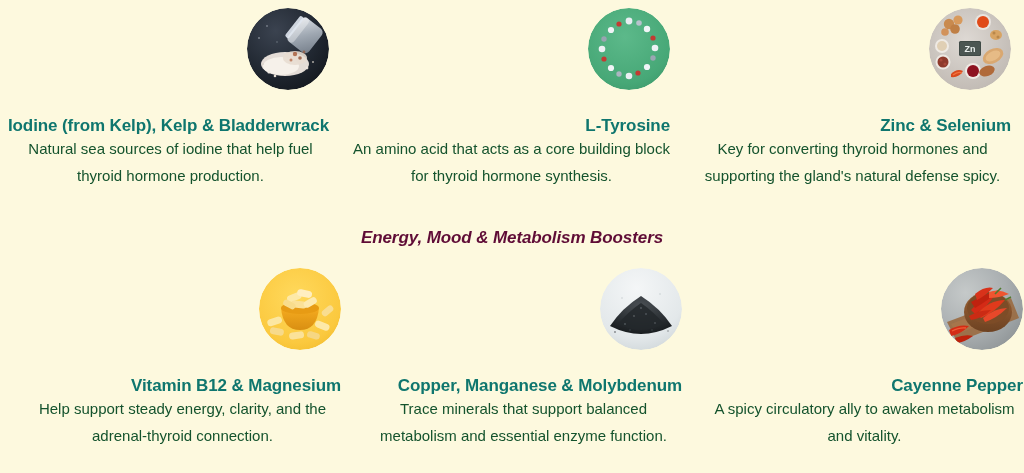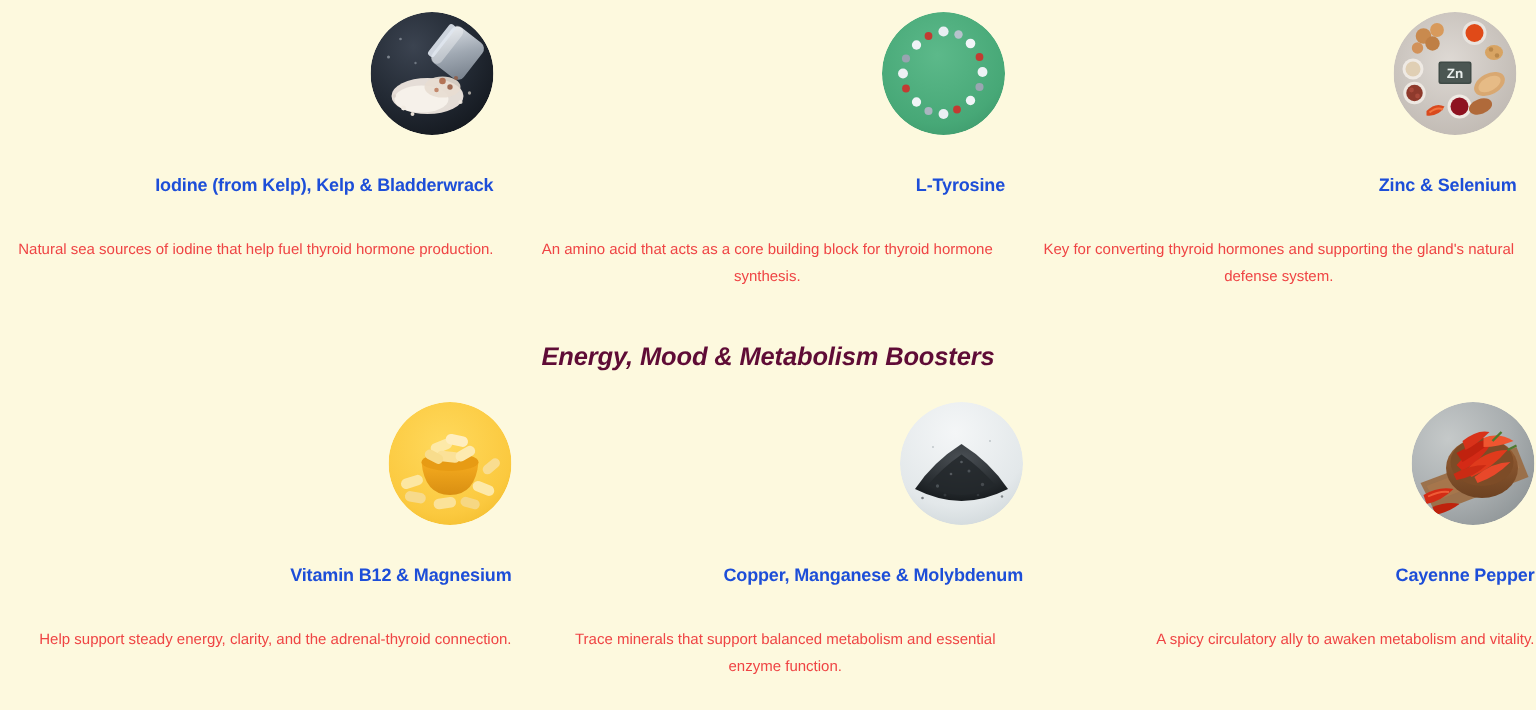--- a/index.html
+++ b/index.html
@@ -50,35 +50,35 @@
     height: 82px;
     border-radius: 50%;
     overflow: hidden;
     position: relative;
     flex: 0 0 82px;
   }
   .thumb svg { display: block; width: 82px; height: 82px; }
 
   
   .card-title {
-    font-size: 12px;
+    font-size: 17px;
     font-weight: bold;
-    color: #1d4ed8;
+    color: #0f766e;
     letter-spacing: -0.1px;
     line-height: 1.2;
     margin-top: 26px;
     white-space: nowrap;
   }
 
   .card-desc {
-    font-size: 10px;
+    font-size: 15px;
     font-weight: normal;
-    color: #ef4444;
+    color: #14532d;
     line-height: 1.78;
-    margin-top: 28px;
+    margin-top: 0;
     max-width: 325px;
   }
 
   .card-desc-wide { max-width: 330px; }
 
   
   .section-heading {
     position: absolute;
     top: 228px;
     left: 0;
@@ -234,21 +234,21 @@
             <circle cx="44" cy="63" r="8" fill="#efeae4"></circle>
             <circle cx="44" cy="63" r="6" fill="#8e1220"></circle>
 
             <ellipse cx="64" cy="48" rx="11" ry="7" transform="rotate(-28 64 48)" fill="#d9a871"></ellipse>
             <ellipse cx="64" cy="48" rx="8" ry="4.5" transform="rotate(-28 64 48)" fill="#e6bb86"></ellipse>
             <ellipse cx="58" cy="63" rx="8" ry="5" transform="rotate(-20 58 63)" fill="#b06a3a"></ellipse>
           </g>
         </svg>
       </div>
       <div class="card-title">Zinc &amp; Selenium</div>
-      <div class="card-desc card-desc-wide">Key for converting thyroid hormones and supporting the gland's natural defense system.</div>
+      <div class="card-desc card-desc-wide">Key for converting thyroid hormones and supporting the gland's natural defense spicy.</div>
     </div>
 
   </div>
 
   <div class="section-heading">Energy, Mood &amp; Metabolism Boosters</div>
 
   <div class="row row-bot">
 
     <div class="card">
       <div class="thumb">

